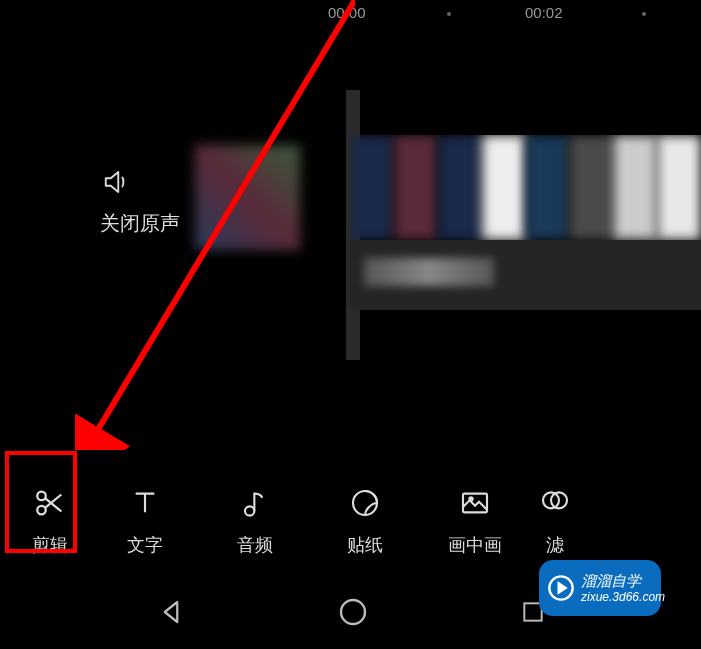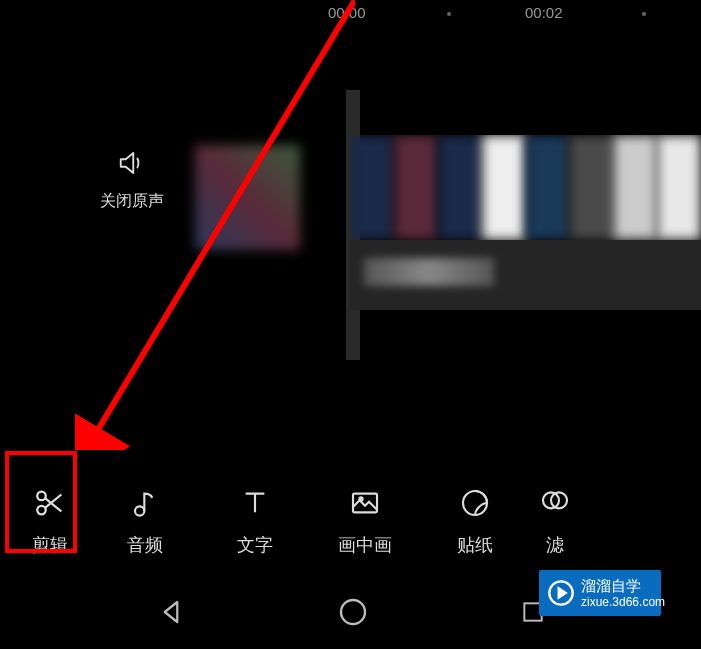--- a/index.html
+++ b/index.html
@@ -26,27 +26,27 @@
       align-items: center;
       color: #999;
       font-size: 15px;
     }
     .time-label-1 { position: absolute; left: 328px; }
     .time-label-2 { position: absolute; left: 525px; text-align: right; }
     .time-dot { width: 4px; height: 4px; background: #666; border-radius: 50%; position: absolute; top: 12px; }
     .mute-control {
       position: absolute;
       left: 100px;
-      top: 145px;
+      top: 164px;
       display: flex;
       flex-direction: column;
-      align-items: center;
+      align-items: flex-start;
       gap: 10px;
       color: #ddd;
-      font-size: 16px;
+      font-size: 20px;
       cursor: pointer;
     }
     .clip-thumb-small {
       position: absolute;
       left: 195px;
       top: 145px;
       width: 105px;
       height: 105px;
       background: linear-gradient(45deg,#2a3a5a,#5a2a3a,#3a5a3a);
       filter: blur(6px);
@@ -153,31 +153,32 @@
       align-items: center;
       justify-content: space-around;
       padding: 0 80px;
     }
     .nav-btn { cursor: pointer; display:flex; align-items:center; justify-content:center; }
     .watermark {
       position: absolute;
       right: 40px;
       bottom: 33px;
       width: 122px;
-      height: 46px;
+      height: 56px;
       background: #0a6cbf;
       color: #fff;
       display: flex;
       align-items: center;
       gap: 6px;
       padding: 0 8px;
       font-size: 15px;
       line-height: 1.2;
-      border-radius: 2px;
+      border-radius: 14px;
       z-index: 10;
+      font-style: italic;
     }
     .watermark .wm-icon {
       width: 28px; height: 28px; flex-shrink: 0;
     }
     .watermark .wm-text { display:flex; flex-direction:column; }
     .watermark .wm-sub { font-size: 12px; }
   </style>
 </head>
 <body>
 
@@ -236,52 +237,52 @@
         <circle cx="6" cy="7" r="3"></circle>
           <circle cx="6" cy="17" r="3"></circle>
         <path d="M8.5 8.5L20 18M8.5 15.5L20 6"></path>
       </svg>
     </span>
     <span>剪辑</span>
   </div>
   <div class="tool-item">
     <span class="icon-wrap">
       <svg width="32" height="32" viewBox="0 0 24 24" fill="none" stroke="#ddd" stroke-width="1.6">
+        <path d="M5 5h14M12 5v14"></path>
+      </svg>
+    </span>
+    <span>文字</span>
+  </div>
+  <div class="tool-item">
+    <span class="icon-wrap">
+      <svg width="32" height="32" viewBox="0 0 24 24" fill="none" stroke="#ddd" stroke-width="1.6">
         <circle cx="8" cy="18" r="3.5"></circle>
           <path d="M11.5 18V5c3 0 5 1 6 3"></path>
       </svg>
     </span>
     <span>音频</span>
   </div>
   <div class="tool-item">
     <span class="icon-wrap">
       <svg width="32" height="32" viewBox="0 0 24 24" fill="none" stroke="#ddd" stroke-width="1.6">
-        <path d="M5 5h14M12 5v14"></path>
-      </svg>
-    </span>
-    <span>文字</span>
+        <circle cx="12" cy="12" r="9"></circle>
+          <path d="M12 3a9 9 0 019 9c-4 0-9 5-9 9"></path>
+      </svg>
+    </span>
+    <span>贴纸</span>
   </div>
   <div class="tool-item">
     <span class="icon-wrap">
       <svg width="32" height="32" viewBox="0 0 24 24" fill="none" stroke="#ddd" stroke-width="1.6">
         <rect x="3" y="5" width="18" height="14" rx="1"></rect>
         <path d="M3 15l5-5 4 4 3-3 6 6"></path>
           <circle cx="9" cy="9" r="1.2" fill="#ddd"></circle>
       </svg>
     </span>
     <span>画中画</span>
-  </div>
-  <div class="tool-item">
-    <span class="icon-wrap">
-      <svg width="32" height="32" viewBox="0 0 24 24" fill="none" stroke="#ddd" stroke-width="1.6">
-        <circle cx="12" cy="12" r="9"></circle>
-          <path d="M12 3a9 9 0 019 9c-4 0-9 5-9 9"></path>
-      </svg>
-    </span>
-    <span>贴纸</span>
   </div>
   <div class="tool-item" style="flex:0 0 50px">
     <span class="icon-wrap">
       <svg width="32" height="32" viewBox="0 0 24 24" fill="none" stroke="#ddd" stroke-width="1.6">
         <circle cx="9" cy="10" r="6"></circle>
           <circle cx="15" cy="10" r="6"></circle>
       </svg>
     </span>
     <span>滤</span>
   </div>

